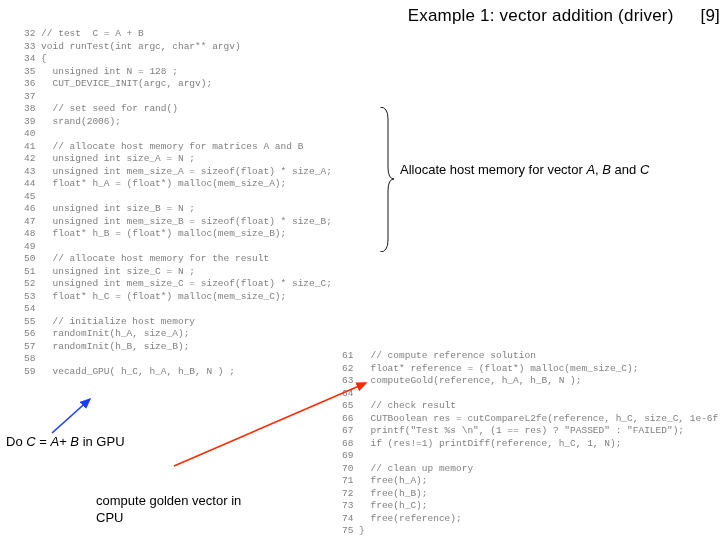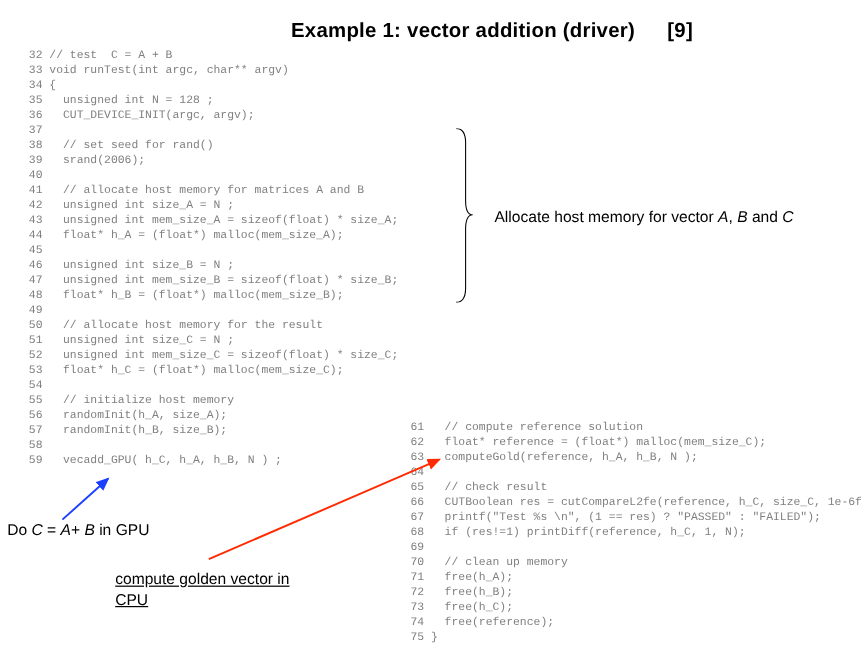--- a/index.html
+++ b/index.html
@@ -7,51 +7,51 @@
     width: 720px;
     height: 540px;
     background: #ffffff;
     font-family: Arial, Helvetica, sans-serif;
     font-size: 13px;
     color: #000;
     position: relative;
     overflow: hidden;
   }
   .slide-title {
-    text-align: center;
+    text-align: right;
     font-size: 17px;
-    font-weight: 700;
-    padding-top: 16px;
+    font-weight: 400;
+    padding-top: 6px;
     padding-left: 100px;
     letter-spacing: 0.2px;
   }
   .ref-num {
     display: inline-block;
     margin-left: 22px;
   }
   .code-block {
     position: absolute;
     font-family: "Courier New", Courier, monospace;
     font-size: 9.5px;
     line-height: 12.5px;
     color: #808080;
     white-space: pre;
   }
-  #code1 { left: 24px; top: 40px; }
+  #code1 { left: 24px; top: 28px; }
   #code2 { left: 342px; top: 350px; }
   .annotation {
     position: absolute;
     font-size: 13px;
     color: #000;
   }
-  #anno-alloc { left: 400px; top: 173px; margin-left: 12px; }
+  #anno-alloc { left: 400px; top: 162px; }
   #anno-alloc .it { font-style: italic; }
   #anno-gpu { left: 6px; top: 434px; }
   #anno-gpu .it { font-style: italic; }
-  #anno-golden { left: 96px; top: 474px; width: 150px; line-height: 17px; text-decoration: underline; }
+  #anno-golden { left: 96px; top: 492px; width: 150px; line-height: 17px; }
   
   .brace {
     position: absolute;
     left: 378px;
     top: 107px;
     width: 16px;
     height: 145px;
   }
   .arrow {
     position: absolute;

